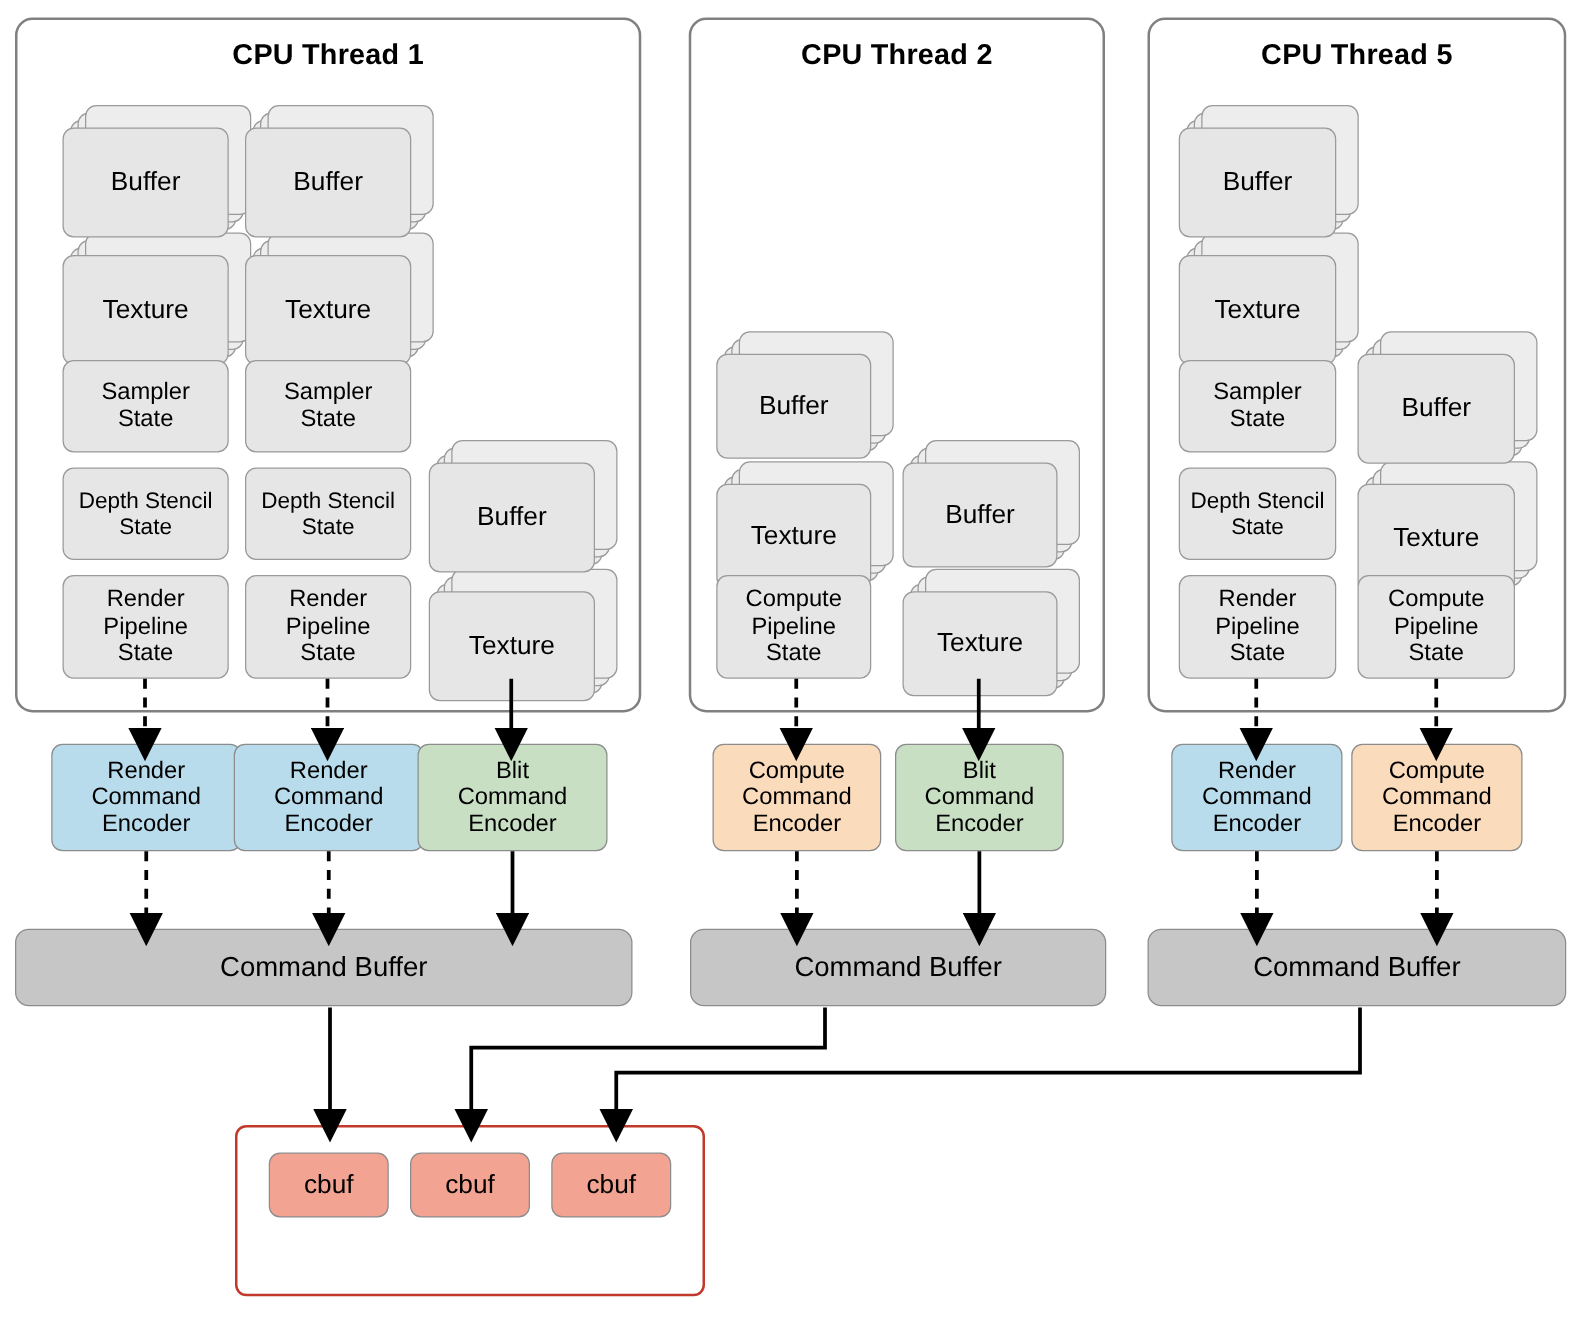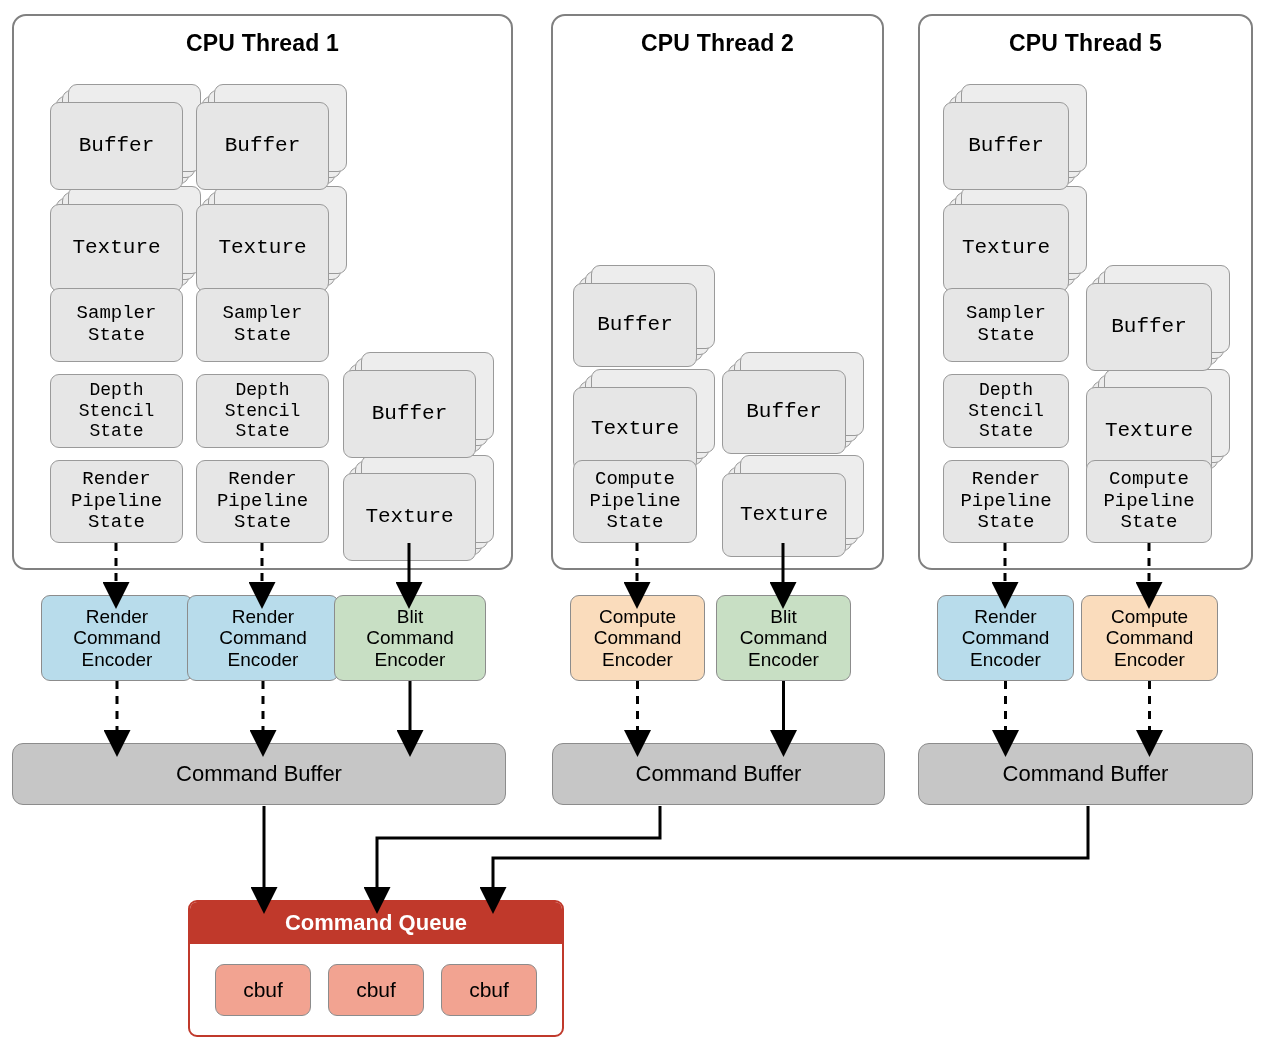--- a/index.html
+++ b/index.html
@@ -49,21 +49,20 @@
   }
   .card .sheet{ background:#ededed; }
   .card .face{
     background:#e6e6e6;
     display:flex;
     align-items:center;
     justify-content:center;
     text-align:center;
     line-height:1.14;
     z-index:5;
-    font-family:Liberation Mono, monospace;
   }
   .card .face .lbl{
     display:block;
     padding:0 3px;
     white-space:pre-line;
   }
 
   
   .encoder{
     position:absolute;
@@ -371,21 +370,20 @@
 Encoder</span></div>
       <div class="encoder enc-compute" style="left: 1081px; top: 595px; width: 137px; height: 86px;"><span>Compute
 Command
 Encoder</span></div>
       <div class="cmdbuf" style="left: 918px; top: 743px; width: 335px; height: 62px;">
         <span>Command Buffer</span>
       </div>
     </div>
 
   <div class="queue" id="queuebox" style="left: 188px; top: 900px; width: 376px; height: 137px;">
-    <div class="queue-header">Command Queue</div>
     <div class="queue-body" id="queuebody">
         <div class="cbuf">cbuf</div>
         <div class="cbuf">cbuf</div>
         <div class="cbuf">cbuf</div>
       </div>
   </div>
 
   <svg id="arrows" viewBox="0 0 1265 1057">
     <defs>
       <marker id="ah" markerWidth="9" markerHeight="9" refX="1" refY="4.5" orient="auto" markerUnits="strokeWidth">

